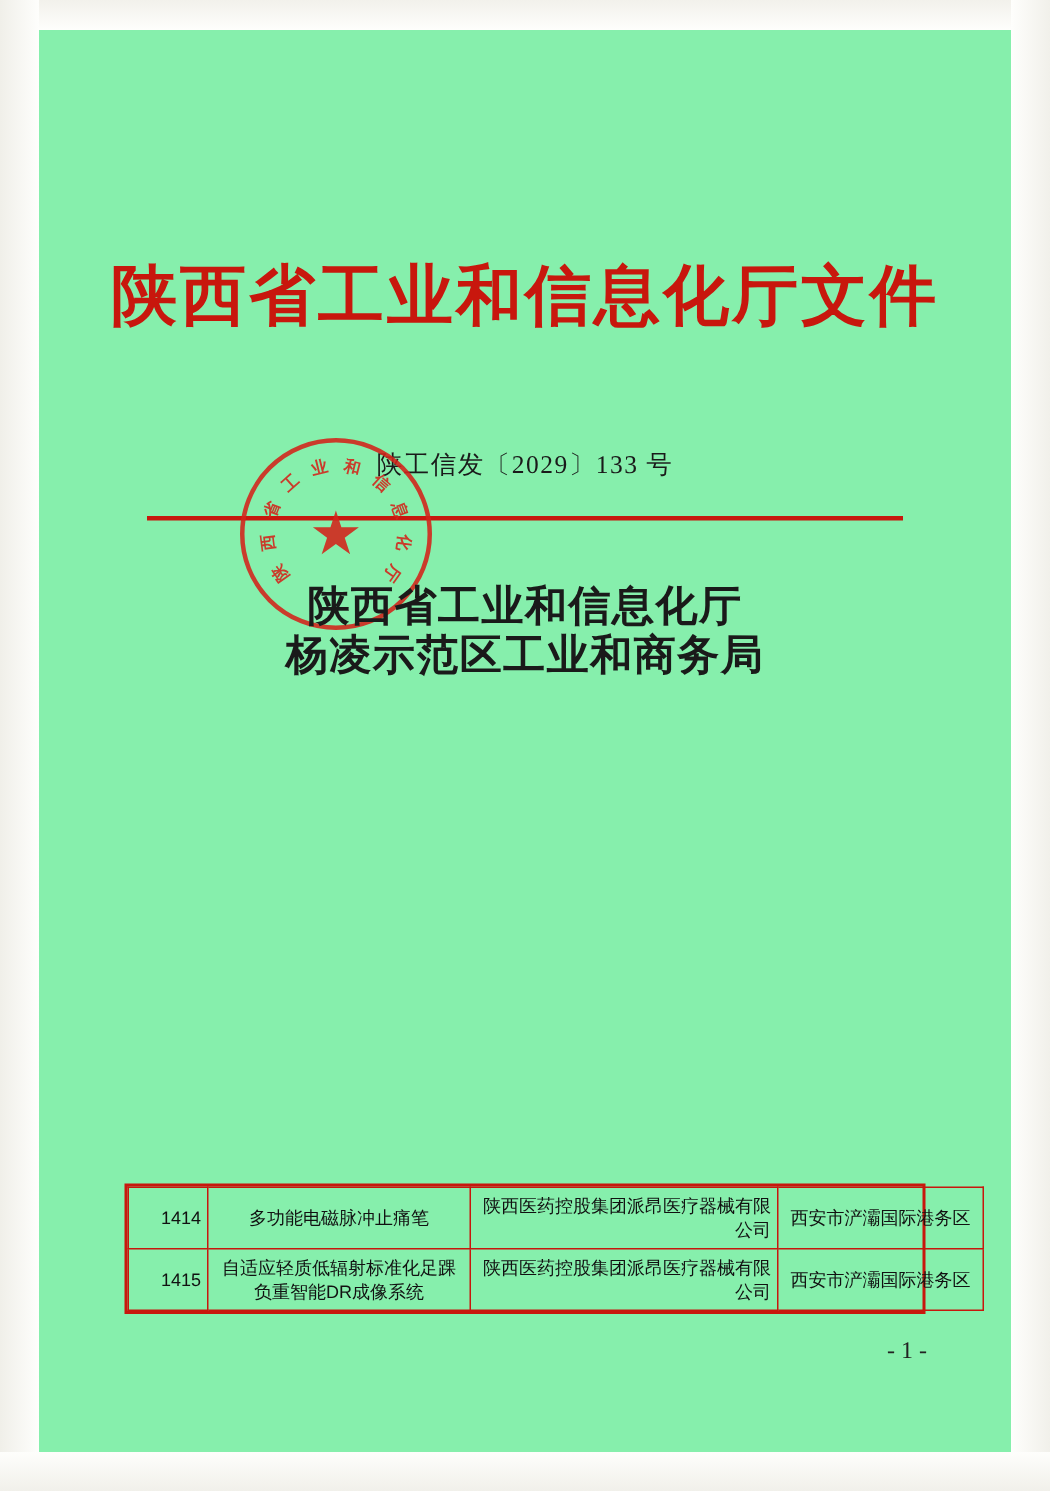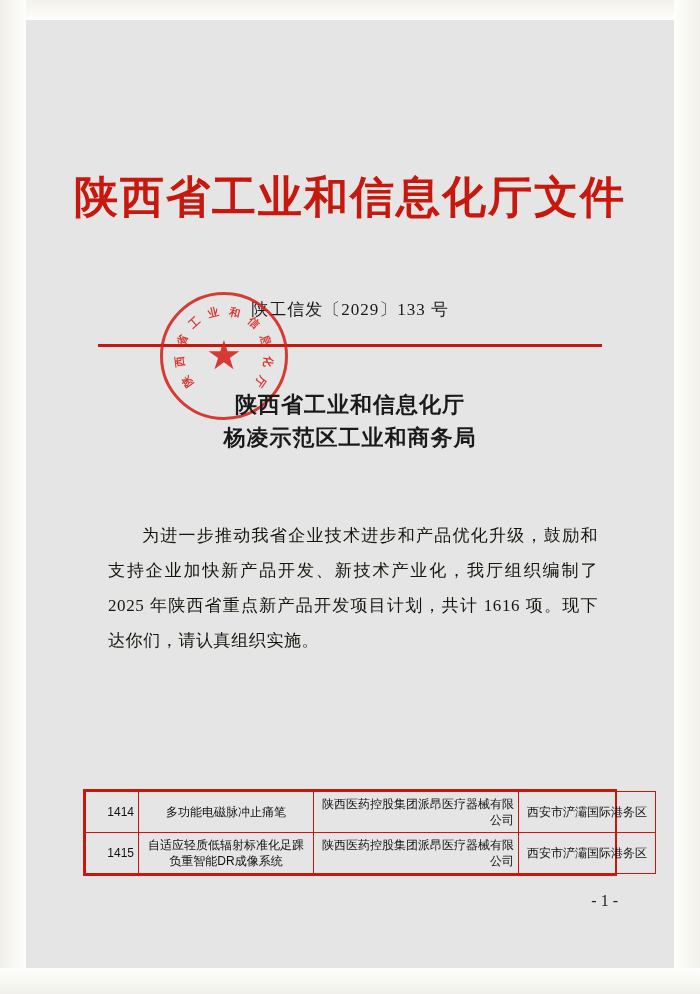--- a/index.html
+++ b/index.html
@@ -12,21 +12,21 @@
     height: 994px;
     position: relative;
     font-family: "Liberation Serif", serif;
     overflow: hidden;
   }
   .page {
     position: absolute;
     left: 0; top: 0;
     width: 700px;
     height: 994px;
-    background: #e5e5e5;
+    background: #86efac;
   }
   
   .paper-edge-left {
     position: absolute;
     left: 0; top: 0;
     width: 26px; height: 994px;
     background: linear-gradient(to right, #f0efe9, #fefefc);
     pointer-events: none;
   }
   .paper-edge-right {
@@ -125,21 +125,21 @@
   }
 
   .subject {
     position: absolute;
     left: 0;
     top: 388px;
     width: 700px;
     text-align: center;
     color: #1a1a1a;
     font-weight: bold;
-    font-size: 22px;
+    font-size: 28px;
     line-height: 33px;
     letter-spacing: 1px;
   }
 
   .body-text {
     position: absolute;
     left: 108px;
     top: 518px;
     width: 490px;
     color: #16160f;
@@ -244,21 +244,20 @@
       </div>
     <div class="seal-star">★</div>
   </div>
 
   <div class="subject">
     <div>陕西省工业和信息化厅</div>
     <div>杨凌示范区工业和商务局</div>
   </div>
 
   <div class="body-text">
-    <p class="indent">为进一步推动我省企业技术进步和产品优化升级，鼓励和支持企业加快新产品开发、新技术产业化，我厅组织编制了 2025 年陕西省重点新产品开发项目计划，共计 1616 项。现下达你们，请认真组织实施。</p>
   </div>
 
   <div class="table-wrap">
     <table class="proj">
       <tbody>
         <tr>
           <td class="c-id">1414</td>
           <td class="c-name">多功能电磁脉冲止痛笔</td>
           <td class="c-org">陕西医药控股集团派昂医疗器械有限公司</td>
           <td class="c-area">西安市浐灞国际港务区</td>

